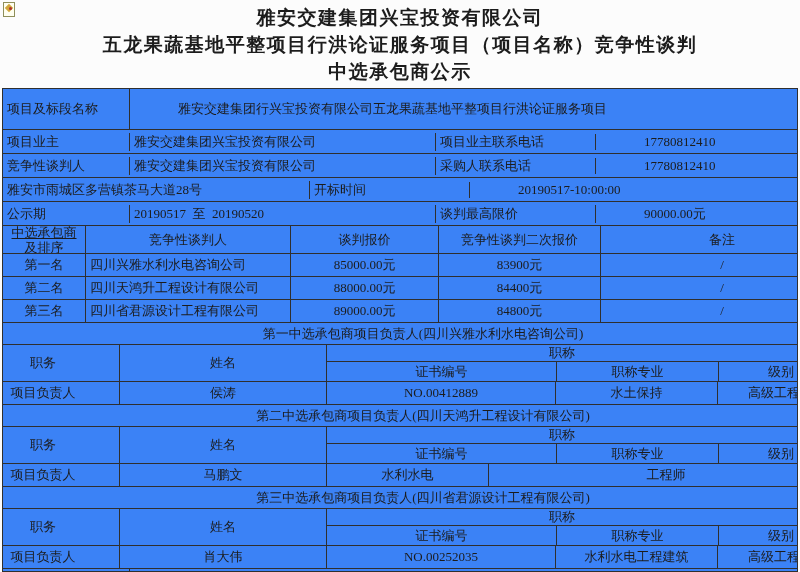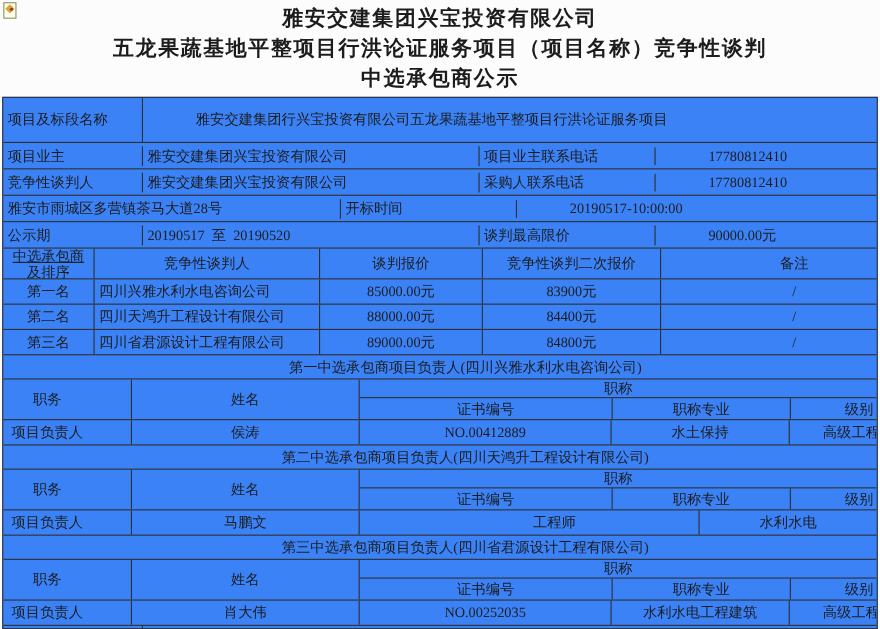--- a/index.html
+++ b/index.html
@@ -186,22 +186,22 @@
         <div class="pbot">
           <div class="cell c wD1">证书编号</div>
           <div class="cell c wD2">职称专业</div>
           <div class="cell c fl1">级别</div>
         </div>
       </div>
     </div>
     <div class="row h23">
       <div class="cell c wC1">项目负责人</div>
       <div class="cell c wC2">马鹏文</div>
+      <div class="cell c wD2">水利水电</div>
       <div class="cell c fl1">工程师</div>
-      <div class="cell c wD2">水利水电</div>
     </div>
 
     <div class="row h22">
       <div class="cell c fl1">第三中选承包商项目负责人(四川省君源设计工程有限公司)</div>
     </div>
     <div class="row phdr">
       <div class="cell c wC1">职务</div>
       <div class="cell c wC2">姓名</div>
       <div class="pcol">
         <div class="ptop">职称</div>

